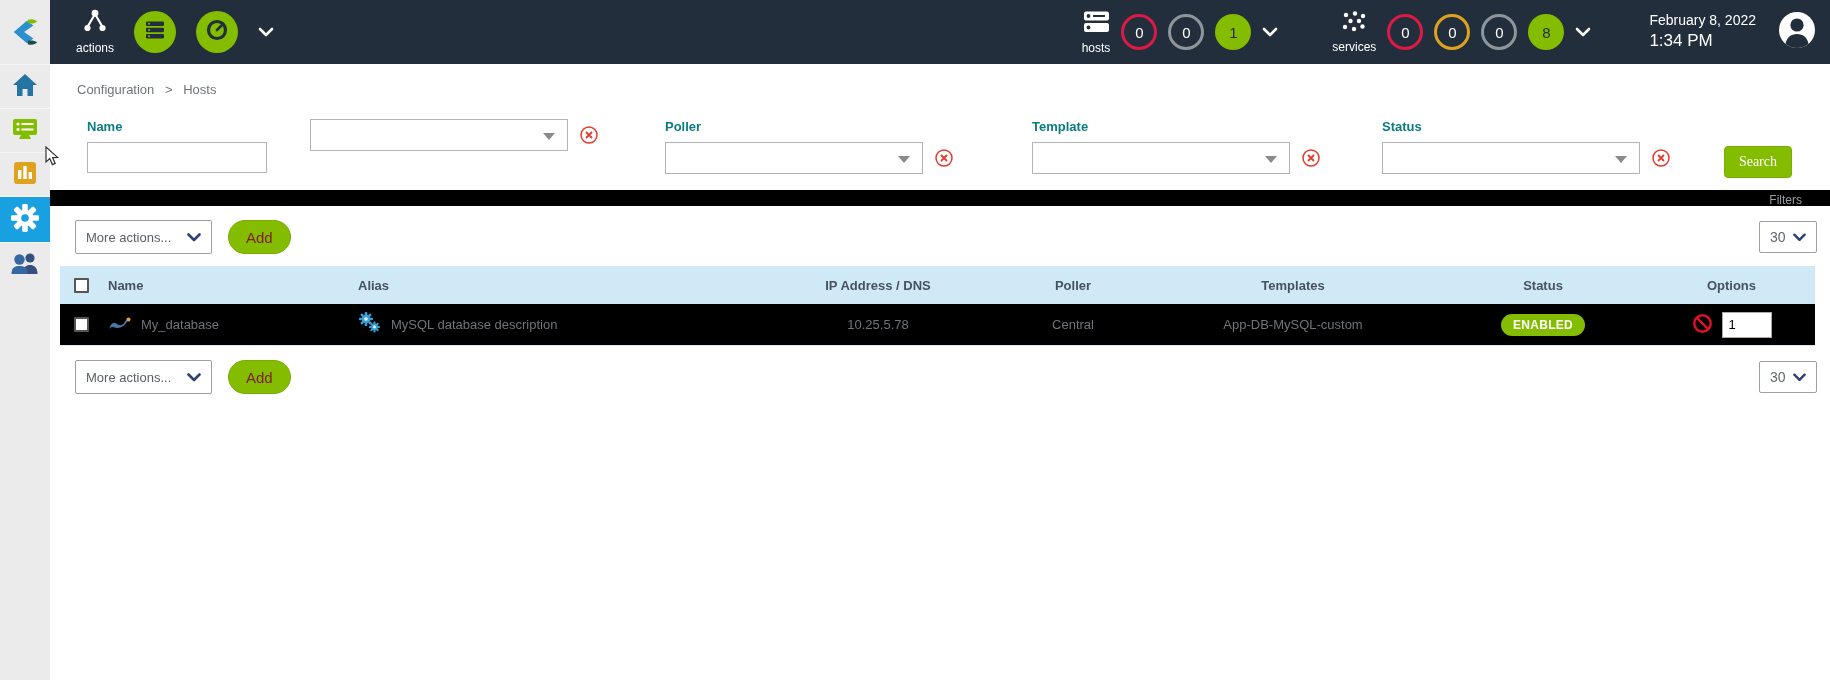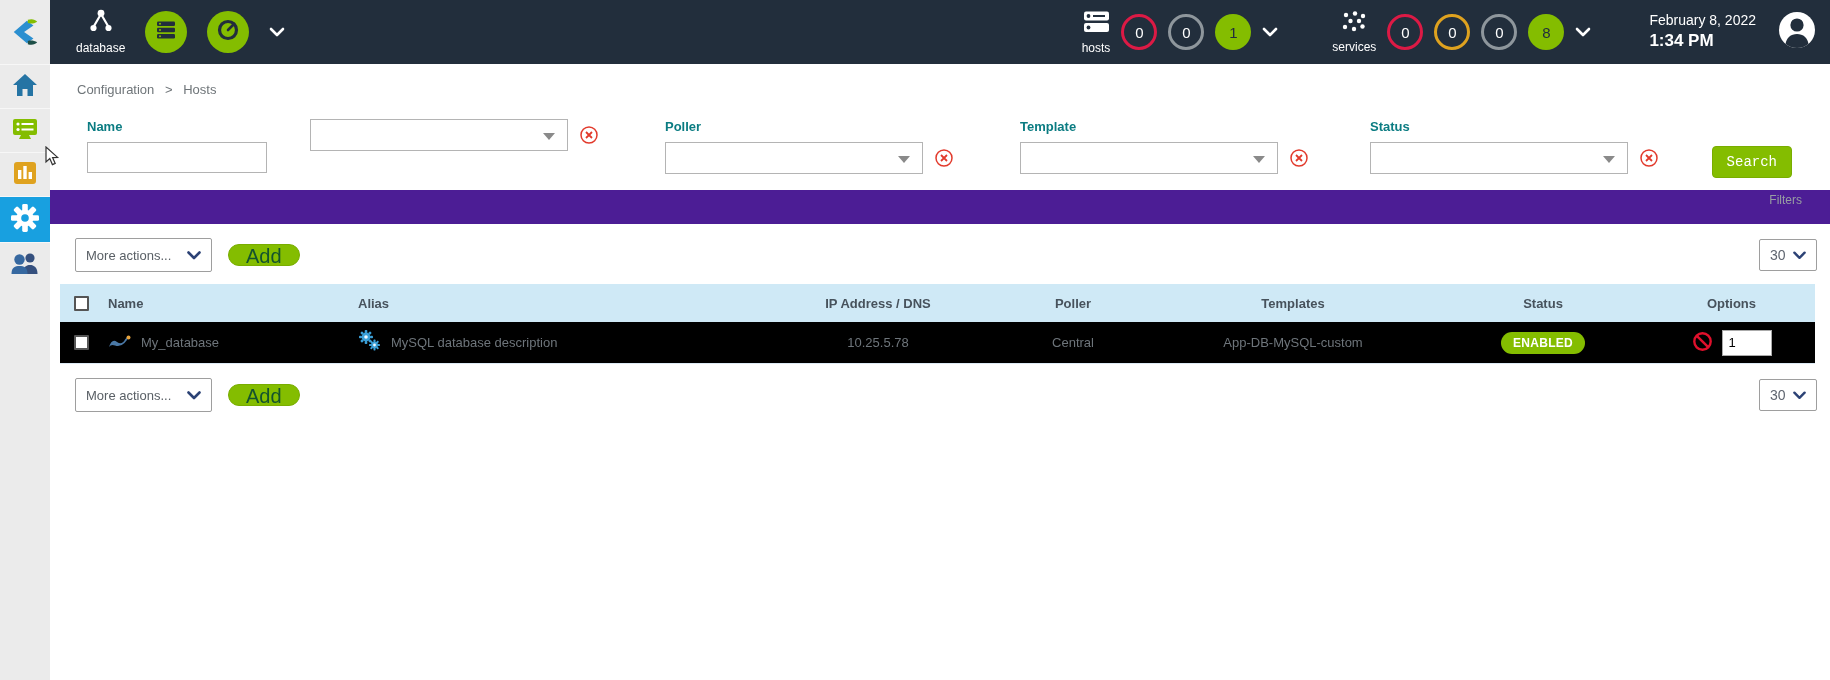--- a/index.html
+++ b/index.html
@@ -19,63 +19,63 @@
   .tb-hosts { margin-left:auto; display:flex; align-items:center; gap:11px; }
   .tb-services { display:flex; align-items:center; gap:11px; margin-left:54px; }
   .stat-circle { width:36px; height:36px; border-radius:50%; display:flex; align-items:center;
                  justify-content:center; font-size:15px; }
   .sc-red    { border:3px solid #dc1a45; color:#fff; }
   .sc-orange { border:3px solid #dfa21f; color:#fff; }
   .sc-gray   { border:3px solid #8e969c; color:#fff; }
   .sc-green  { background:#84bd00; color:#222e3c; }
   .tb-date { margin-left:58px; line-height:1.35; }
   .tb-date .d1 { font-size:14px; }
-  .tb-date .d2 { font-size:17px; font-weight:bold; }
+  .tb-date .d2 { font-size:17px; font-weight:normal; }
   .tb-avatar { margin:0 14px 0 22px; }
 
   
   .sidebar { position:absolute; left:0; top:0; width:50px; height:680px; background:#ebebeb; z-index:5; }
   .logo-box { height:64px; display:flex; align-items:center; justify-content:center; }
   .side-item { height:44px; display:flex; align-items:center; justify-content:center;
                border-top:1px solid #f7f7f7; }
   .side-item.selected { background:#18a0e0; height:46px; }
 
   
   .content { position:absolute; left:50px; top:64px; right:0; bottom:0; background:#fff; }
   .breadcrumb { padding:18px 0 0 27px; font-size:13px; color:#6f7579; }
   .breadcrumb .sep { margin:0 7px; }
 
   .filter-row { display:flex; align-items:flex-start; margin:22px 38px 0 37px; }
   .fgroup { display:flex; flex-direction:column; }
   .fgroup .flabel { font-size:13px; font-weight:bold; color:#0b7c82; margin-bottom:8px; }
   .fctrl { display:flex; align-items:center; }
   .g-name { width:223px; } .g-hostgroup { width:355px; } .g-poller { width:355px; }
-  .g-template { width:350px; } .g-status { width:330px; }
+  .g-template { width:350px;margin-left:12px; } .g-status { width:330px; }
   .txt-input { width:180px; height:31px; border:1px solid #b4b4b4; background:#fff; outline:none;
                font-size:13px; padding:0 8px; font-family:"Liberation Sans",sans-serif; }
   .dropdown { position:relative; width:258px; height:32px; border:1px solid #b4b4b4; background:#fff; }
   .dd-arrow { position:absolute; right:12px; top:13px; width:0; height:0;
               border-left:6px solid transparent; border-right:6px solid transparent;
               border-top:7px solid #8a8a8a; }
   .clear-x { margin-left:11px; display:flex; align-items:center; }
   .g-search { margin-left:auto; padding-top:27px; }
   .search-btn { height:32px; padding:0 14px; background:#84bd00; border:1px solid #79ad00;
                 border-radius:4px; color:#fff; font-size:14px; cursor:pointer;
-                font-family:Liberation Mono, monospace; }
-  .filters-strip { margin-top:12px; height:34px; background:#4c1d95; text-align:right;
+                font-family:Liberation Serif, serif; }
+  .filters-strip { margin-top:12px; height:16px; background:#000000; text-align:right;
                    padding-right:28px; font-size:12px; color:#989ea3; line-height:21px; }
 
   .toolbar { display:flex; align-items:center; margin:14px 13px 0 25px;justify-content:space-between; }
   .sel { position:relative; height:34px; border:1px solid #9e9e9e; border-radius:2px; background:#fff;
          display:flex; align-items:center; justify-content:space-between; padding:0 10px;
          font-size:13px; color:#5a6066; cursor:pointer; }
   .sel-actions { width:137px; }
   .sel-pagesize { width:58px; height:32px; margin-left:auto; font-size:14px; color:#5f6670; }
-  .add-btn { margin-left:16px; height:22px; padding:0 17px; background:#84bd00; border:1px solid #79ad00;
-             border-radius:17px; color:#14532d; font-size:20px; cursor:pointer;
+  .add-btn { margin-left:16px; height:34px; padding:0 17px; background:#84bd00; border:1px solid #79ad00;
+             border-radius:17px; color:#7f1d1d; font-size:15px; cursor:pointer;
              font-family:"Liberation Sans",sans-serif; }
 
   
   .htable { margin:12px 15px 0 10px; }
   .trow { display:flex; align-items:center; }
   .thead { height:38px; background:#cfe9f6; font-weight:bold; font-size:13px; color:#47525c; }
   .tbody-row { height:42px; background:#000000; font-size:13px; color:#6e757b;
                border-bottom:1px solid #ddeaf4; }
   .col-check { width:48px; padding-left:14px; display:flex; align-items:center; }
   .col-name { width:250px; display:flex; align-items:center; gap:9px; }
@@ -103,21 +103,21 @@
     <div class="tb-left">
       <div class="icon-stack">
         <span>
           <svg width="30" height="25" viewBox="0 0 30 25">
             <path d="M15,5 L8,17 M15,5 L22,17" stroke="#fff" stroke-width="2.2" fill="none"></path>
             <circle cx="15" cy="4.2" r="3.4" fill="#fff"></circle>
             <circle cx="7.5" cy="19" r="3.1" fill="#fff"></circle>
             <circle cx="22.5" cy="19" r="3.1" fill="#fff"></circle>
           </svg>
         </span>
-        <span class="lbl">database</span>
+        <span class="lbl">actions</span>
       </div>
       <div class="green-circle">
         <span>
           <svg width="22" height="22" viewBox="0 0 22 22">
             <rect x="2" y="2.5" width="18" height="4.4" rx="1.2" fill="#222e3c"></rect>
             <rect x="2" y="8.8" width="18" height="4.4" rx="1.2" fill="#222e3c"></rect>
             <rect x="2" y="15.1" width="18" height="4.4" rx="1.2" fill="#222e3c"></rect>
             <circle cx="5" cy="4.7" r="1" fill="#84bd00"></circle>
             <circle cx="5" cy="11" r="1" fill="#84bd00"></circle>
             <circle cx="5" cy="17.3" r="1" fill="#84bd00"></circle>

